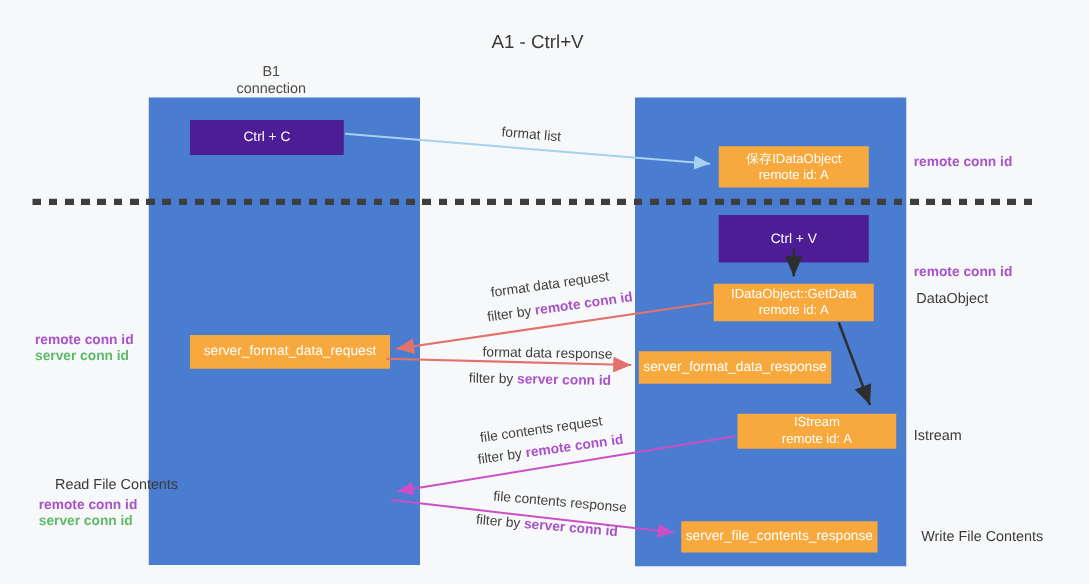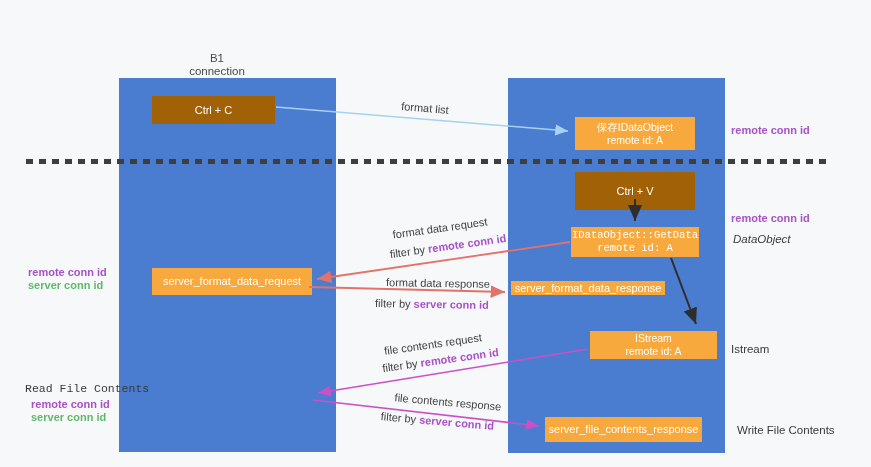--- a/index.html
+++ b/index.html
@@ -6,34 +6,35 @@
   body{font-family:"Liberation Sans",sans-serif;background:#eef0f2;}
   .canvas{position:relative;width:871px;height:467px;background:#f7f8f9;overflow:hidden;}
   .abs{position:absolute;}
   .title{font-size:15px;color:#3a3a3a;text-align:center;width:200px;left:330px;}
   .colheader{font-size:11.5px;color:#4a4a4a;text-align:center;width:120px;line-height:12.5px;}
   .column{background:#4a7cd0;}
   .dashed{height:5px;background:repeating-linear-gradient(to right,#3e3e3e 0 7px,transparent 7px 13px);z-index:3;}
   .box{z-index:2;display:flex;flex-direction:column;align-items:center;justify-content:center;
        color:#ffffff;font-size:11px;line-height:13px;text-align:center;}
   .box.orange{background:#f8a93e;}
-  .box.green{background:#a16207;}
+  .box.green{background:#4c1d95;}
   .box .l2{font-size:10.5px;}
   .alabel{font-size:11px;color:#3f3f3f;text-align:center;z-index:4;white-space:nowrap;}
   .purple{color:#a852c8;font-weight:bold;}
   .greentxt{color:#5eb96a;font-weight:bold;}
   .side{font-size:11px;white-space:nowrap;z-index:4;}
   .side.dark{color:#3a3a3a;font-size:11.5px;font-weight:normal;}
   svg.overlay{position:absolute;left:0;top:0;z-index:3;pointer-events:none;}
 </style>
 </head>
 <body>
 
 <div class="canvas">
 
+  <div class="abs title" style="top:25px;">A1 - Ctrl+V</div>
 
   <div class="abs colheader" style="left:157px;top:52px;">
     <div>B1</div>
     <div>connection</div>
   </div>
 
   <div class="abs column" style="left:119px;top:78px;width:217px;height:374px;"></div>
   <div class="abs column" style="left:508px;top:78px;width:217px;height:375px;"></div>
 
   <div class="abs dashed" style="left:26px;top:159px;width:806px;"></div>
@@ -44,30 +45,30 @@
 
   <div class="abs box orange" style="left:575px;top:117px;width:120px;height:33px;">
     <div class="l2">保存IDataObject</div>
     <div class="l2">remote id: A</div>
   </div>
 
   <div class="abs box green" style="left:575px;top:172px;width:120px;height:38px;">
     <div>Ctrl + V</div>
   </div>
 
-  <div class="abs box orange" style="left:571px;top:227px;width:128px;height:30px;font-family:Liberation Mono, monospace;">
+  <div class="abs box orange" style="left:571px;top:227px;width:128px;height:30px;">
     <div class="l2">IDataObject::GetData</div>
     <div class="l2">remote id: A</div>
   </div>
 
   <div class="abs box orange" style="left:152px;top:268px;width:160px;height:27px;">
     <div>server_format_data_request</div>
   </div>
 
-  <div class="abs box orange" style="left:511px;top:281px;width:154px;height:14px;">
+  <div class="abs box orange" style="left:511px;top:281px;width:154px;height:26px;">
     <div>server_format_data_response</div>
   </div>
 
   <div class="abs box orange" style="left:590px;top:331px;width:127px;height:28px;">
     <div class="l2">IStream</div>
     <div class="l2">remote id: A</div>
   </div>
 
 
   <div class="abs box orange" style="left:545px;top:417px;width:157px;height:25px;">
@@ -119,23 +120,23 @@
   </div>
 
   <div class="abs alabel" style="left:393px;top:396px;width:110px;transform:rotate(5deg);">file contents response</div>
   <div class="abs alabel" style="left:375px;top:415px;width:125px;transform:rotate(5deg);">
     <span>filter by</span>
     <span class="purple">server conn id</span>
   </div>
 
   <div class="abs side purple" style="left:731px;top:124px;">remote conn id</div>
   <div class="abs side purple" style="left:731px;top:212px;">remote conn id</div>
-  <div class="abs side dark" style="left:733px;top:233px;font-style:italic;">DataObject</div>
+  <div class="abs side dark" style="left:733px;top:233px;">DataObject</div>
   <div class="abs side dark" style="left:731px;top:343px;">Istream</div>
   <div class="abs side dark" style="left:737px;top:424px;">Write File Contents</div>
 
   <div class="abs side purple" style="left:28px;top:266px;">remote conn id</div>
   <div class="abs side greentxt" style="left:28px;top:279px;">server conn id</div>
-  <div class="abs side dark" style="left:25px;top:382px;font-family:Liberation Mono, monospace;">Read File Contents</div>
+  <div class="abs side dark" style="left:44px;top:382px;">Read File Contents</div>
   <div class="abs side purple" style="left:31px;top:398px;">remote conn id</div>
   <div class="abs side greentxt" style="left:31px;top:411px;">server conn id</div>
 
 </div>
 
 </body></html>

